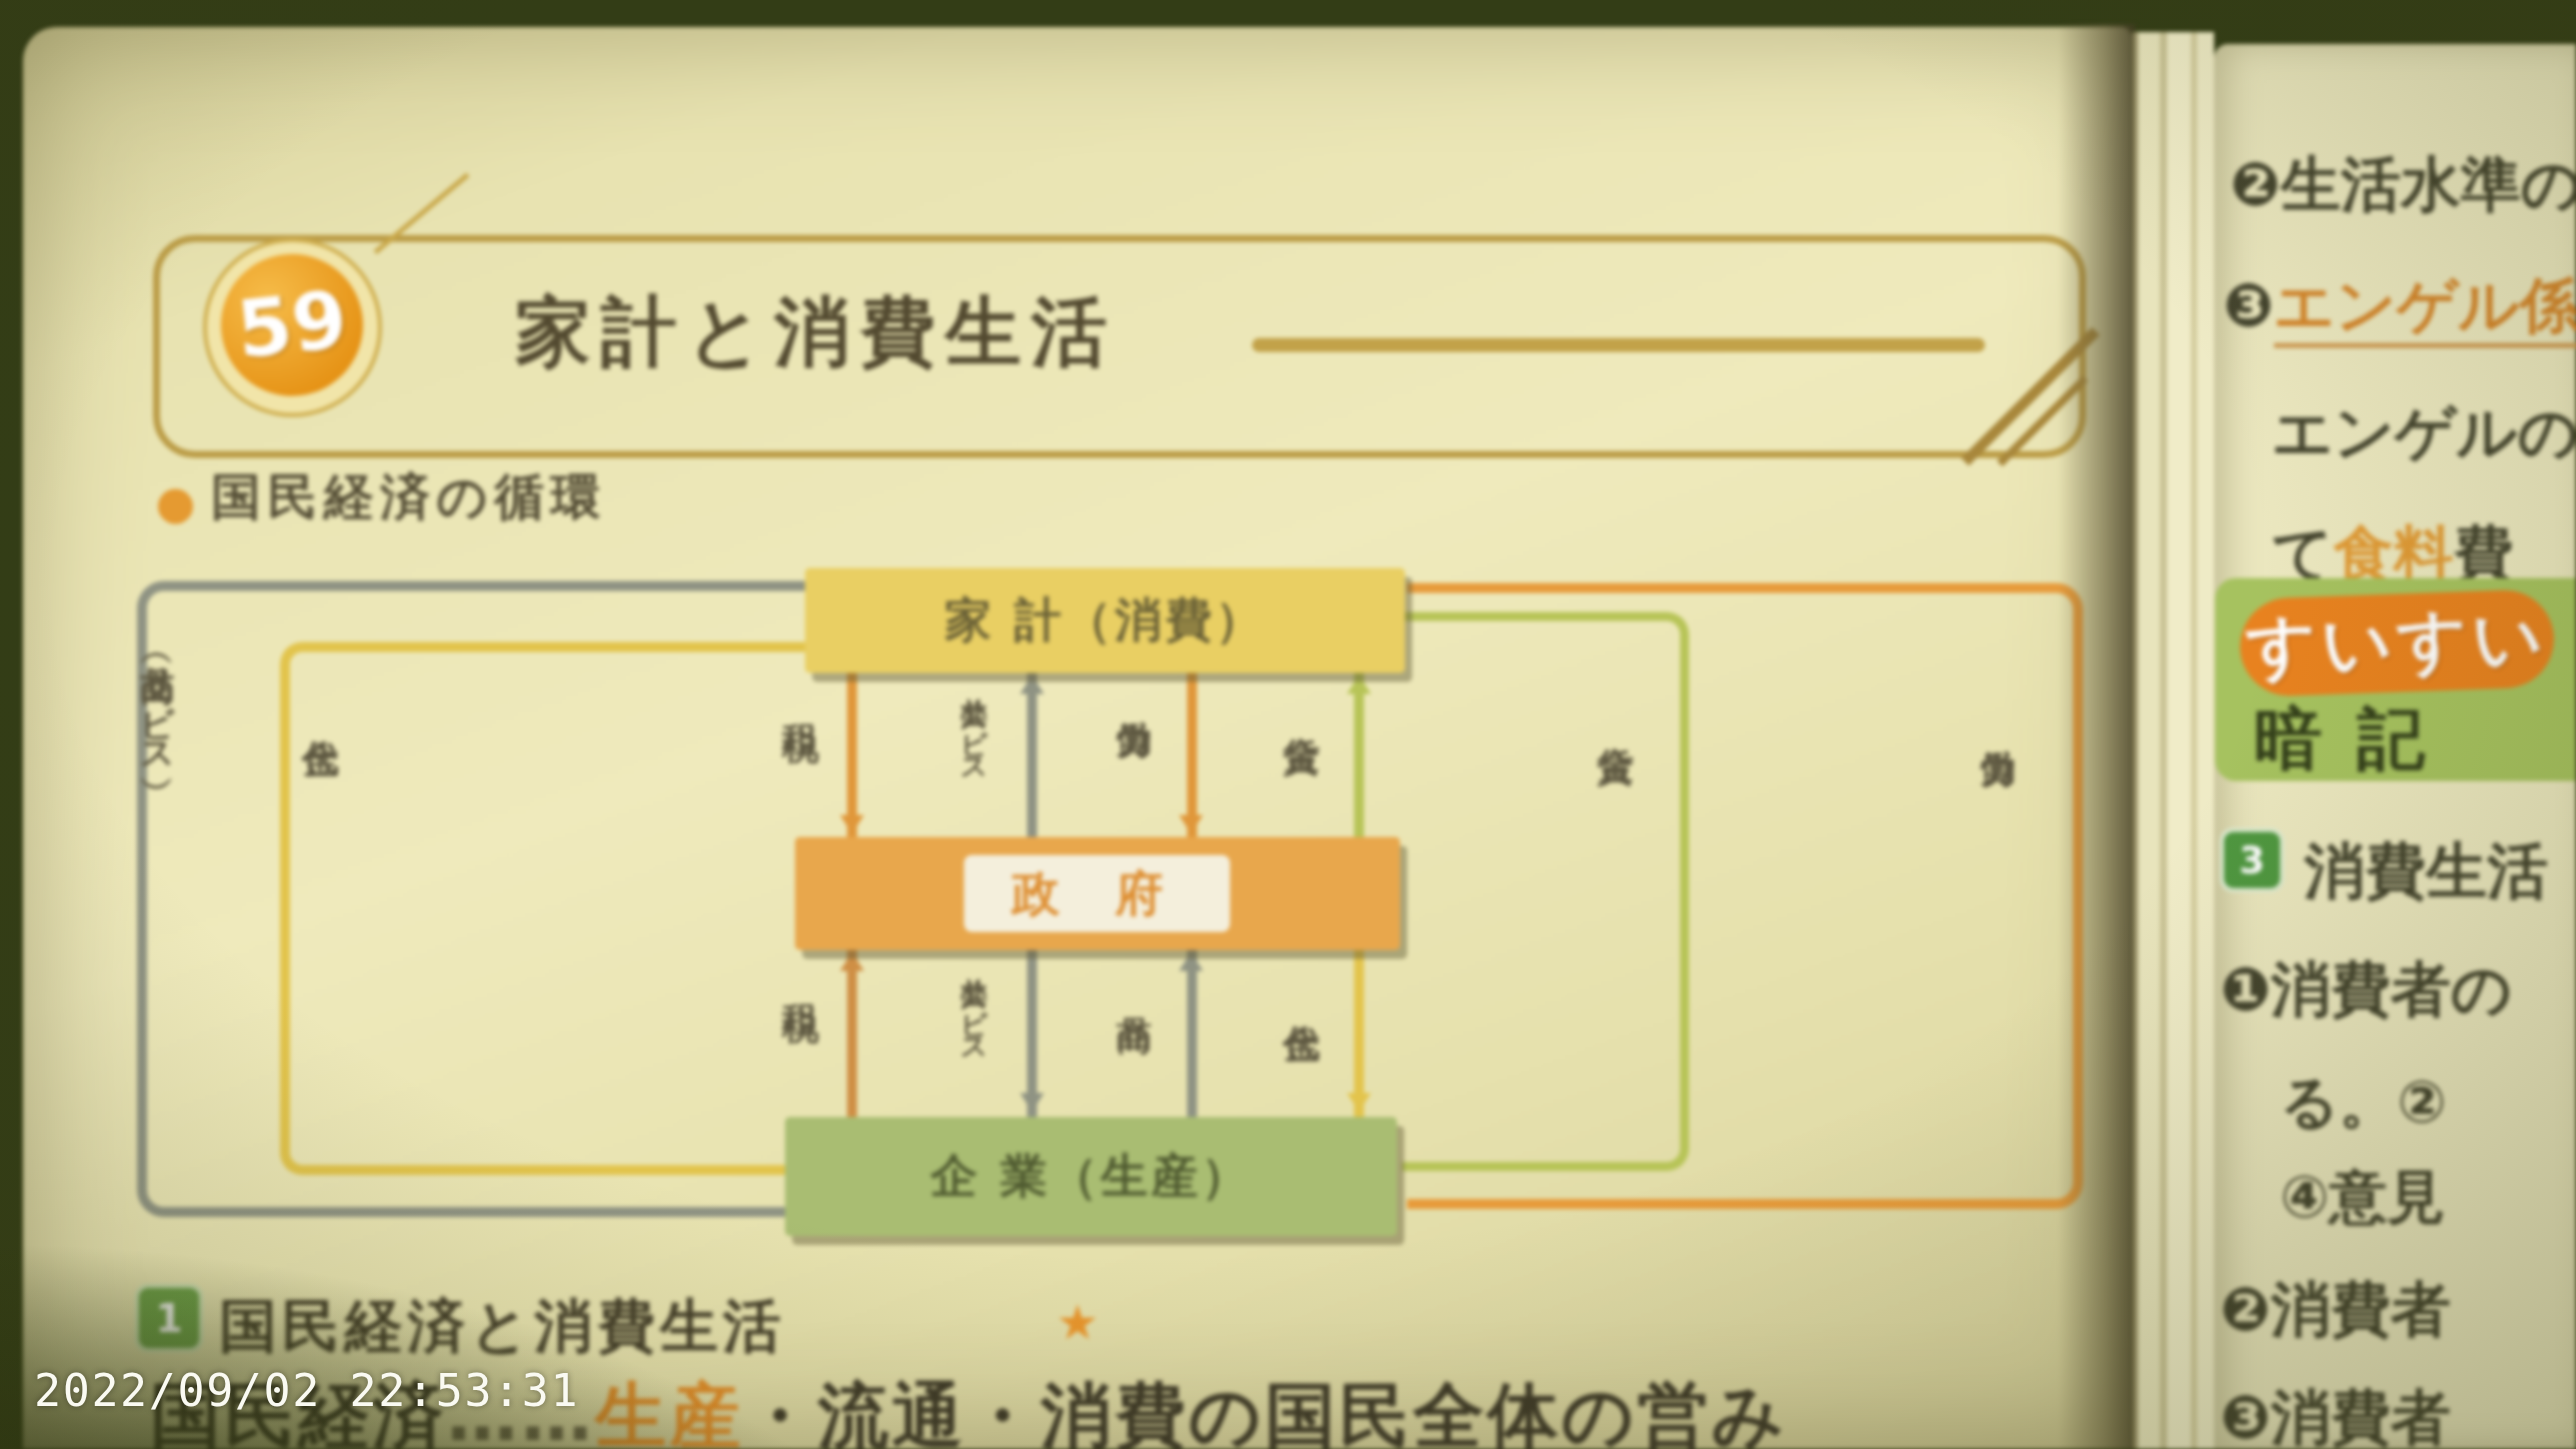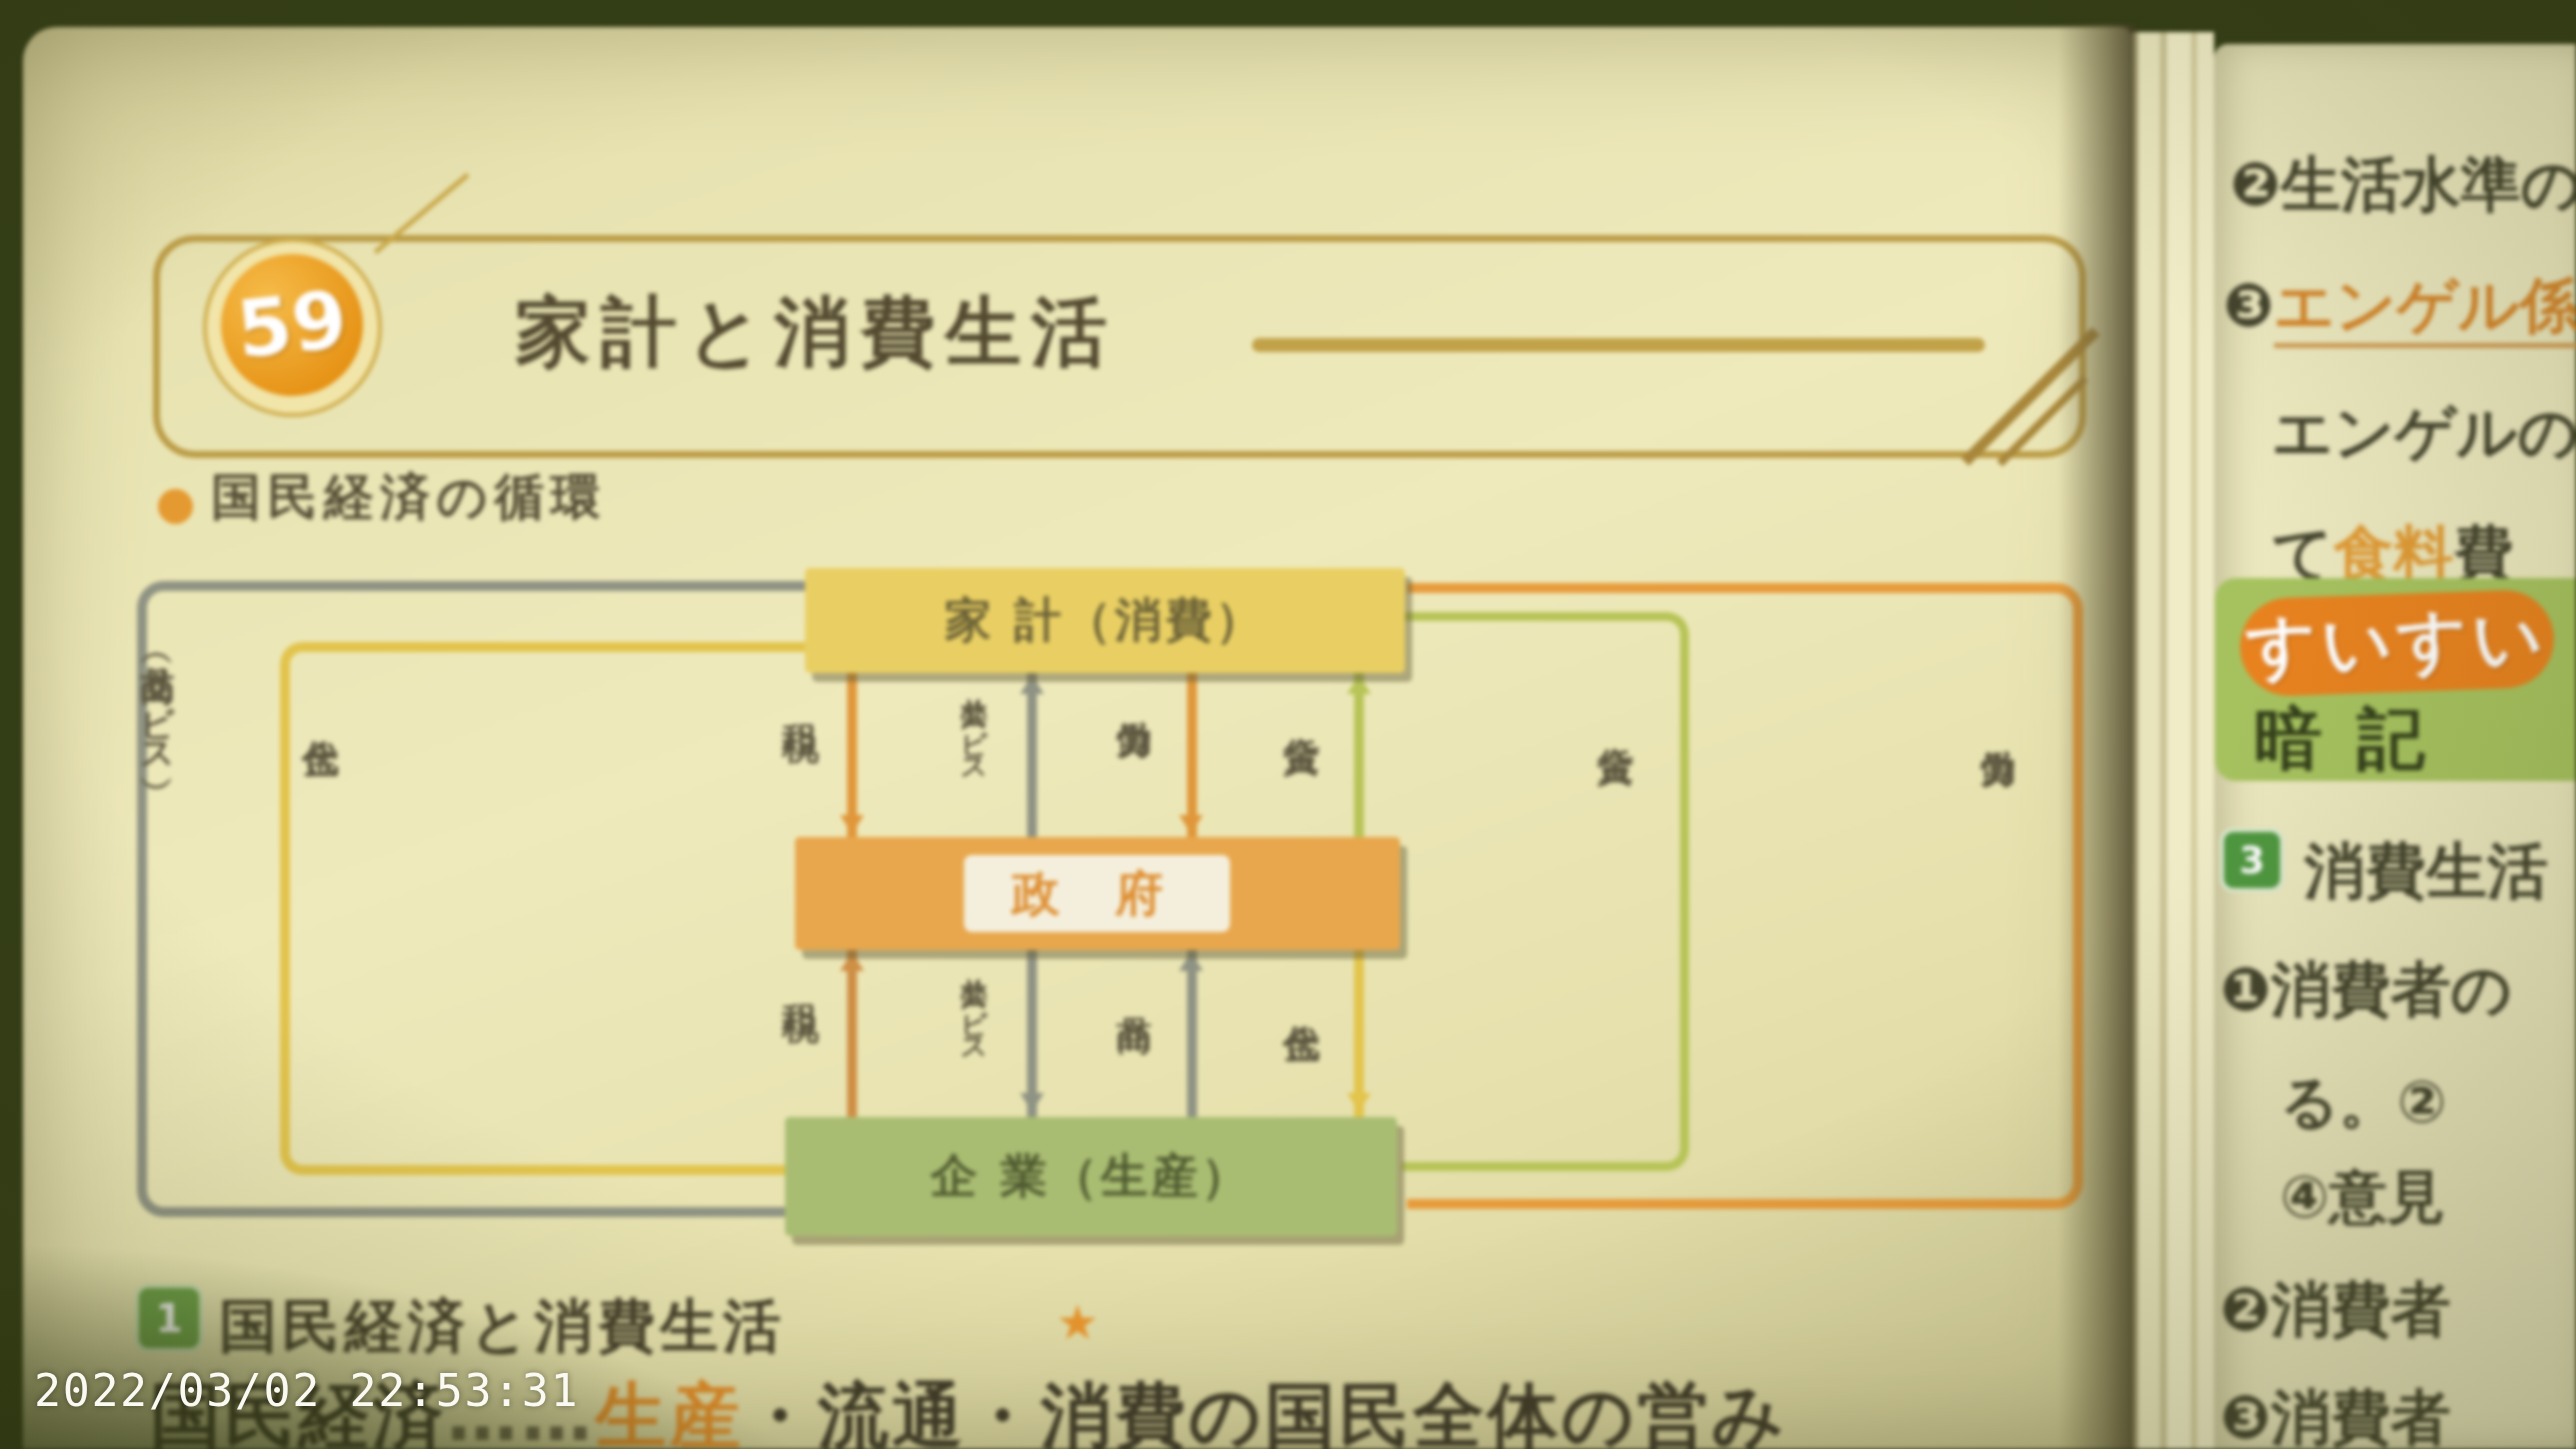--- a/index.html
+++ b/index.html
@@ -168,14 +168,14 @@
   <div class="abs rp" style="left:2220px;top:950px;font-size:60px;">❶消費者の</div>
   <div class="abs rp" style="left:2280px;top:1064px;font-size:58px;">る。②</div>
   <div class="abs rp" style="left:2280px;top:1159px;font-size:58px;">④意見</div>
   <div class="abs rp" style="left:2220px;top:1270px;font-size:60px;">❷消費者</div>
   <div class="abs rp" style="left:2220px;top:1378px;font-size:60px;">❸消費者</div>
 
 </div>
 
 <div class="abs shadow-bl"></div>
 <div class="abs vignette"></div>
-<div class="abs timestamp">2022/03/02 22:53:31</div>
+<div class="abs timestamp">2022/09/02 22:53:31</div>
 
 
 </body></html>

